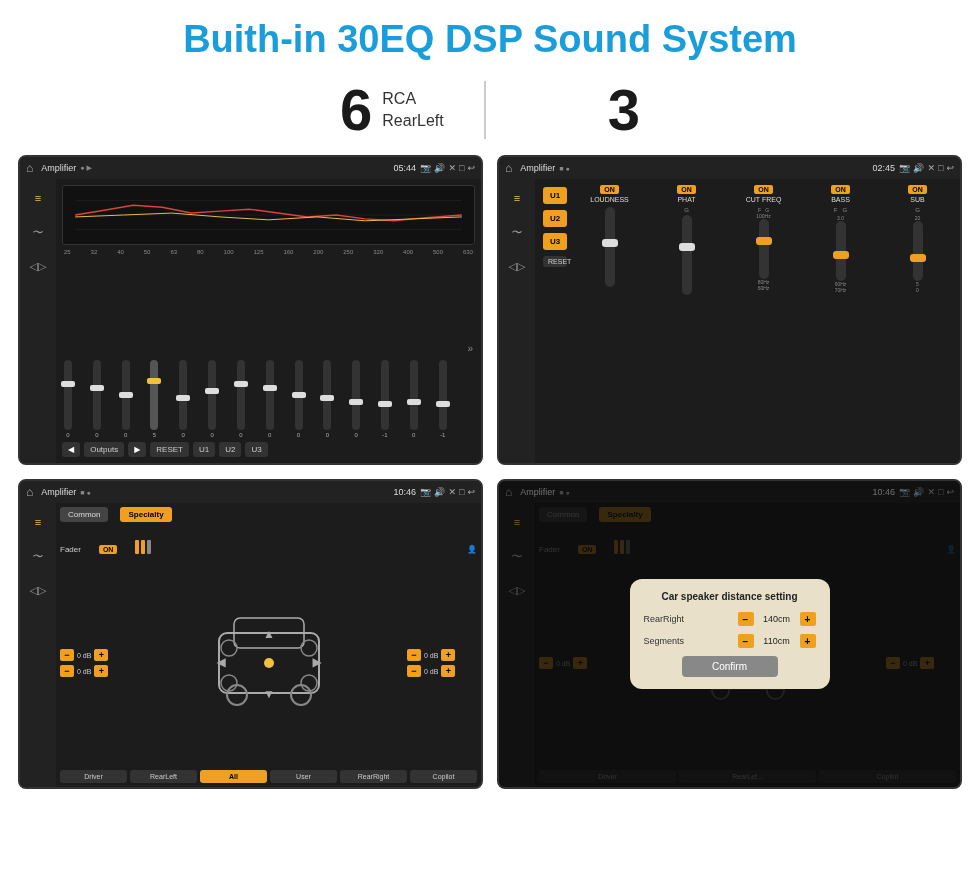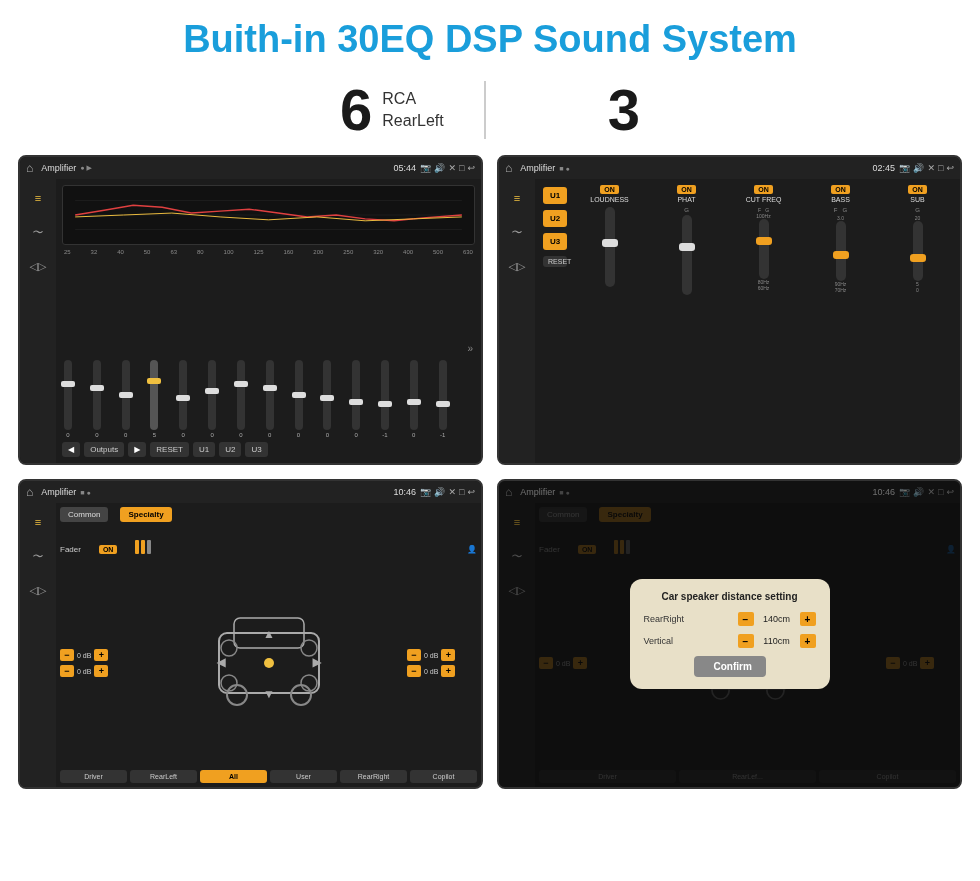--- a/index.html
+++ b/index.html
@@ -413,25 +413,25 @@
       min-width: 38px;
       text-align: center;
     }
     .dialog-confirm {
       background: #888;
       color: #fff;
       border: none;
       border-radius: 4px;
       padding: 5px 20px;
       font-size: 10px;
-      font-weight: bold;
+      font-weight: normal;
       cursor: pointer;
       display: block;
       margin: 8px auto 0;
-      width: 72px;
+      width: 96px;
     }
 
     .reset-btn {
       background: #333;
       color: #ccc;
       border: none;
       border-radius: 3px;
       padding: 2px 5px;
       font-size: 7px;
       cursor: pointer;
@@ -873,21 +873,21 @@
         <div class="dialog-title">Car speaker distance setting</div>
         <div class="dialog-row">
           <span class="dialog-field-label">RearRight</span>
           <div class="dialog-value-row">
             <button class="dialog-minus">−</button>
             <span class="dialog-value">140cm</span>
             <button class="dialog-plus">+</button>
           </div>
         </div>
         <div class="dialog-row">
-          <span class="dialog-field-label">Vertical</span>
+          <span class="dialog-field-label">Segments</span>
           <div class="dialog-value-row">
             <button class="dialog-minus">−</button>
             <span class="dialog-value">110cm</span>
             <button class="dialog-plus">+</button>
           </div>
         </div>
         <button class="dialog-confirm">Confirm</button>
       </div>
     </div>
   </div>

